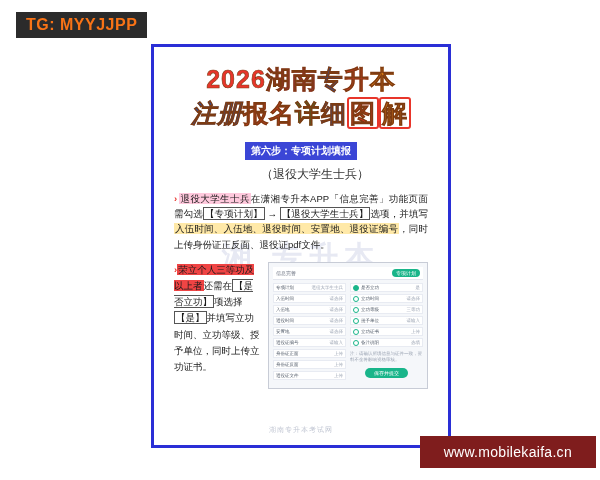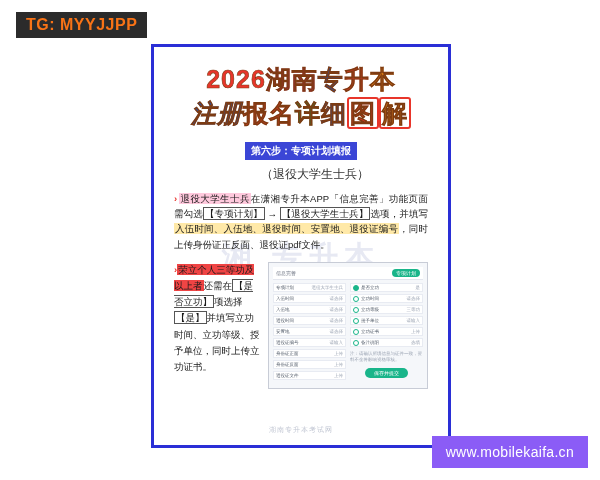--- a/index.html
+++ b/index.html
@@ -26,26 +26,26 @@
     font-weight: bold;
     padding: 5px 10px;
     letter-spacing: 0.5px;
     line-height: 1;
     z-index: 30;
   }
 
   
   .site-tag {
     position: absolute;
-    right: 12px;
+    right: 4px;
     bottom: 12px;
-    background: #8b5cf6;
+    background: #7f1d1d;
     color: #ffffff;
     font-size: 14px;
-    padding: 9px 14px;
+    padding: 9px 24px;
     letter-spacing: 0.3px;
     line-height: 1;
     z-index: 30;
   }
 
   
   .poster {
     position: absolute;
     left: 151px;
     top: 44px;

